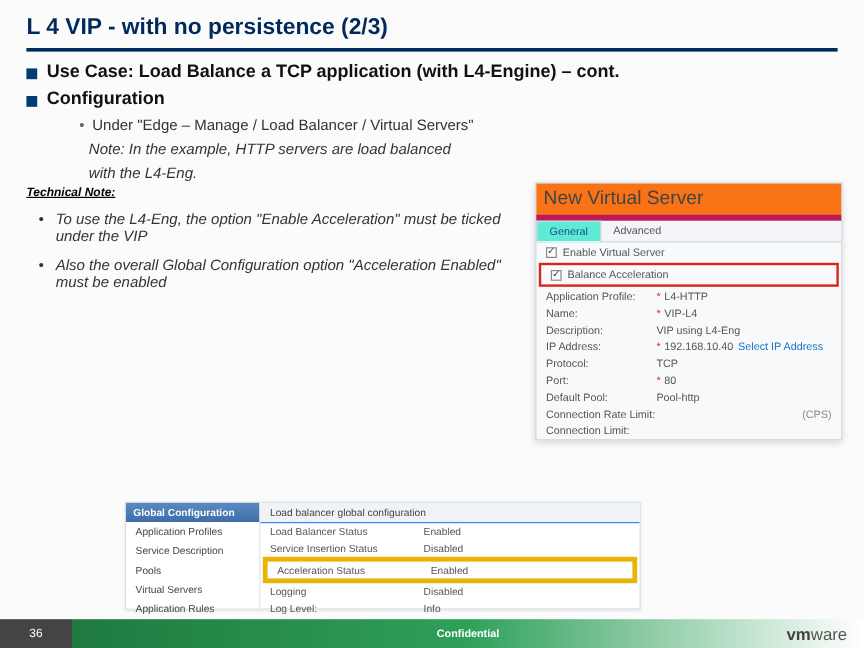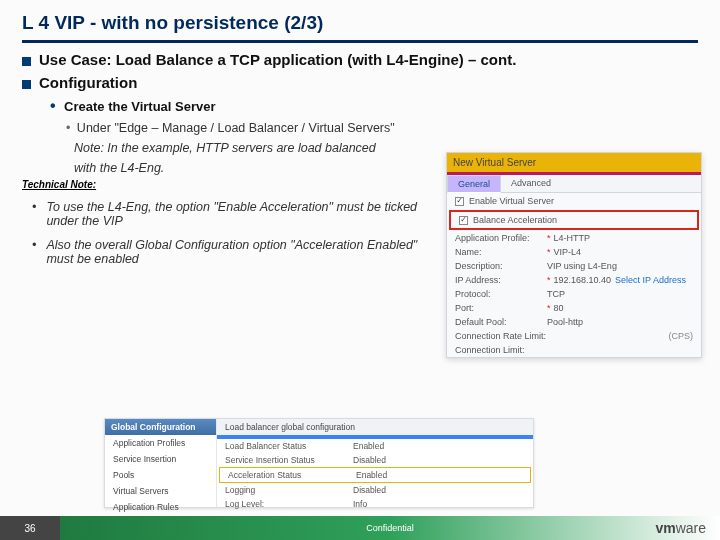--- a/index.html
+++ b/index.html
@@ -12,62 +12,61 @@
 .sec-t{font-weight:700;font-size:15px;color:#111}
 .sub1{padding-left:28px;margin-top:6px;font-size:13px;font-weight:700;color:#111}
 .sub1::before{content:"• ";color:#003b73;font-size:16px;margin-right:4px}
 .sub2{padding-left:44px;margin-top:6px;font-size:12.5px;color:#333}
 .sub2::before{content:"• ";color:#666;margin-right:3px}
 .note{padding-left:52px;margin-top:6px;font-size:12.5px;font-style:italic;color:#333}
 .tech{margin-top:4px;font-style:italic;text-decoration:underline;font-weight:700;font-size:10px}
 .tb{display:flex;margin:10px 0 0 10px;font-size:12.5px;font-style:italic;color:#333;max-width:400px}
 .tb-dot{margin-right:10px}
 .pop{position:absolute;top:152px;right:18px;width:256px;background:#f7f9fb;border:1px solid #cfd6dd;font-size:9px;color:#555;box-shadow:0 2px 6px rgba(0,0,0,.15)}
-.pop-h{background:#eab308;padding:4px 6px;border-bottom:3px solid #be185d;color:#444;font-size:10px}
+.pop-h{background:#f97316;padding:4px 6px;border-bottom:5px solid #be185d;color:#444;font-size:16px}
 .tabs{display:flex;border-bottom:1px solid #d0d6dd;background:#f3f5f8}
 .tab{padding:3px 10px;font-size:9px;color:#555}
-.tab.act{background:#c4b5fd;border:1px solid #d0d6dd;border-bottom:1px solid #fff;margin-bottom:-1px;color:#1a4d8f}
+.tab.act{background:#5eead4;border:1px solid #d0d6dd;border-bottom:1px solid #fff;margin-bottom:-1px;color:#1a4d8f}
 .chk{display:flex;align-items:center;padding:3px 8px}
 .box{width:9px;height:9px;border:1px solid #888;margin-right:5px;display:inline-flex;align-items:center;justify-content:center;font-size:8px;line-height:1;color:#333;background:#fff}
 .accel-row{border:2px solid #d9261c;margin:1px 2px}
 .frow{display:flex;align-items:center;padding:2px 8px}
 .flbl{width:92px;color:#555}
 .fval{color:#555}
 .star{color:#d9261c;margin-right:3px}
 .link{color:#1a6fc9;margin-left:4px}
 .panel2{position:absolute;left:104px;top:418px;width:430px;height:90px;background:#fff;border:1px solid #d9dde2;font-size:8.5px;display:flex;box-shadow:0 1px 3px rgba(0,0,0,.12)}
 .side{width:112px;background:#fff;border-right:1px solid #e3e7ea}
 .side-h{background:linear-gradient(#5a8ac0,#3d6ea8);color:#fff;padding:3px 6px;font-weight:700}
 .side-i{padding:3px 8px;color:#444}
 .main2{flex:1}
-.m2-h{background:#f0f3f6;padding:3px 8px;color:#444;border-bottom:4px solid #3b82f6}
+.m2-h{background:#f0f3f6;padding:3px 8px;color:#444;border-bottom:1px solid #3b82f6}
 .m2-r{display:flex;padding:2px 8px;color:#555}
 .m2-r>div:first-child{width:128px}
-.m2-r.red{border:1px solid #eab308;margin:0 2px}
+.m2-r.red{border:4px solid #eab308;margin:0 2px}
 .footer{position:absolute;bottom:0;left:0;right:0;height:24px;display:flex;align-items:flex-end}
 .fb1{width:60px;height:24px;background:#444;color:#fff;font-size:10px;display:flex;align-items:center;justify-content:center}
-.fb2{flex:1;height:24px;background:linear-gradient(90deg,#1f7a3f,#2fa05a 50%,#fff);display:flex;align-items:center;justify-content:center;font-size:9px;color:#fff;font-weight:400}
+.fb2{flex:1;height:24px;background:linear-gradient(90deg,#1f7a3f,#2fa05a 50%,#fff);display:flex;align-items:center;justify-content:center;font-size:9px;color:#fff;font-weight:700}
 .logo{position:absolute;right:14px;bottom:4px;font-size:14px;color:#555;font-weight:400}
 .logo b{color:#444}
 </style>
 </head>
 <body>
 
 <div class="slide">
  <div class="title">L 4 VIP - with no persistence (2/3)</div>
  <div class="hr"></div>
  <div class="sec">
       <span class="sq"></span>
       <span class="sec-t">Use Case: Load Balance a TCP application (with L4-Engine) – cont.</span>
     </div>
  <div class="sec">
       <span class="sq"></span>
       <span class="sec-t">Configuration</span>
     </div>
- <div class="sub1">Create the Virtual Server</div>
  <div class="sub2">Under "Edge – Manage / Load Balancer / Virtual Servers"</div>
  <div class="note">Note: In the example, HTTP servers are load balanced</div>
  <div class="note">with the L4-Eng.</div>
  <div class="tech">Technical Note:</div>
  <div class="tb">
       <span class="tb-dot">•</span>
       <span>To use the L4-Eng, the option "Enable Acceleration" must be ticked under the VIP</span>
     </div>
  <div class="tb">
       <span class="tb-dot">•</span>
@@ -132,21 +131,21 @@
  <div class="frow">
       <span class="flbl">Connection Limit:</span>
       <span class="fval"></span>
     </div>
 </div>
 
 <div class="panel2">
  <div class="side">
   <div class="side-h">Global Configuration</div>
   <div class="side-i">Application Profiles</div>
-  <div class="side-i">Service Insertion</div>
+  <div class="side-i">Service Description</div>
   <div class="side-i">Pools</div>
   <div class="side-i">Virtual Servers</div>
   <div class="side-i">Application Rules</div>
  </div>
  <div class="main2">
   <div class="m2-h">Load balancer global configuration</div>
   <div class="m2-r">
         <div>Load Balancer Status</div>
         <div>Enabled</div>
       </div>

